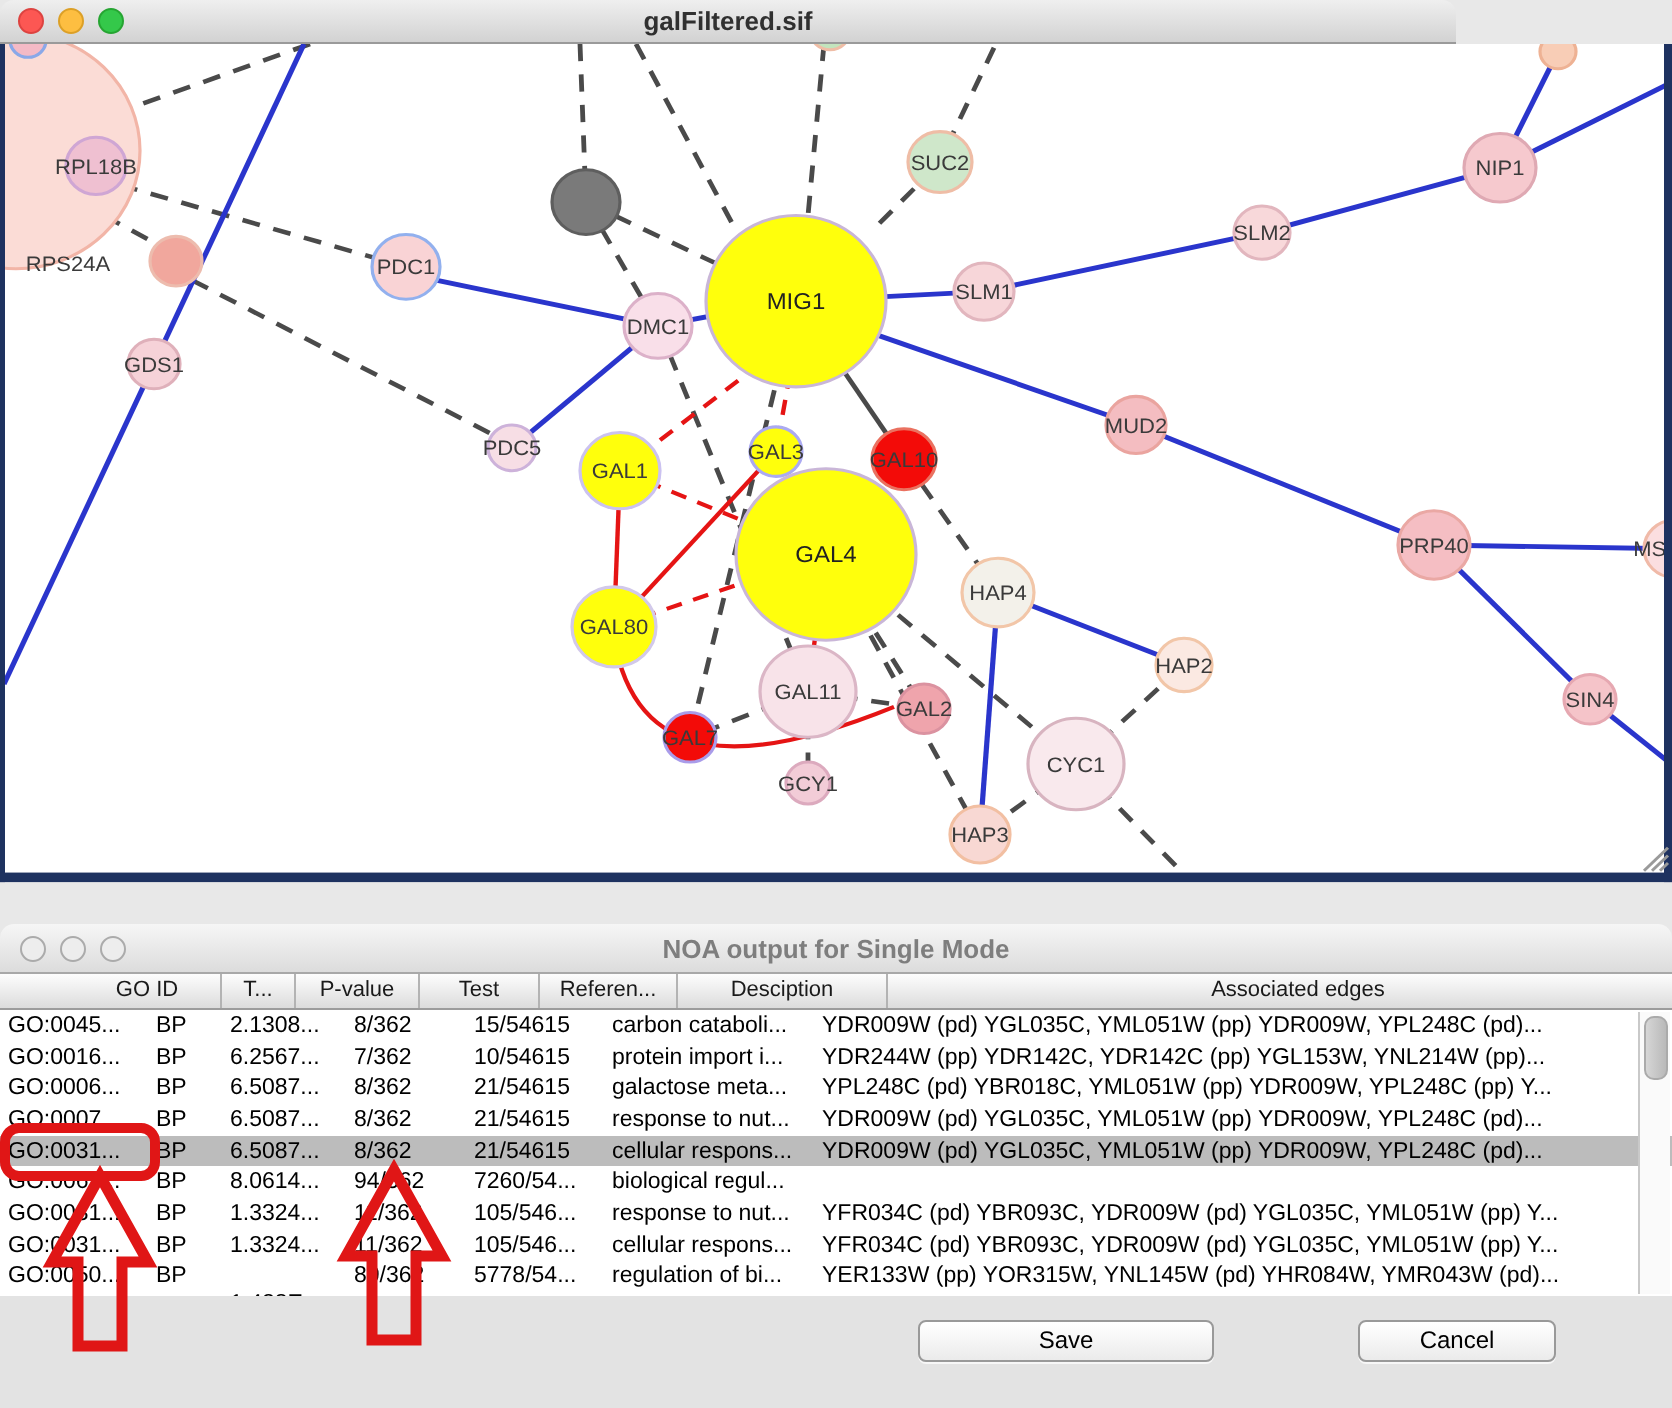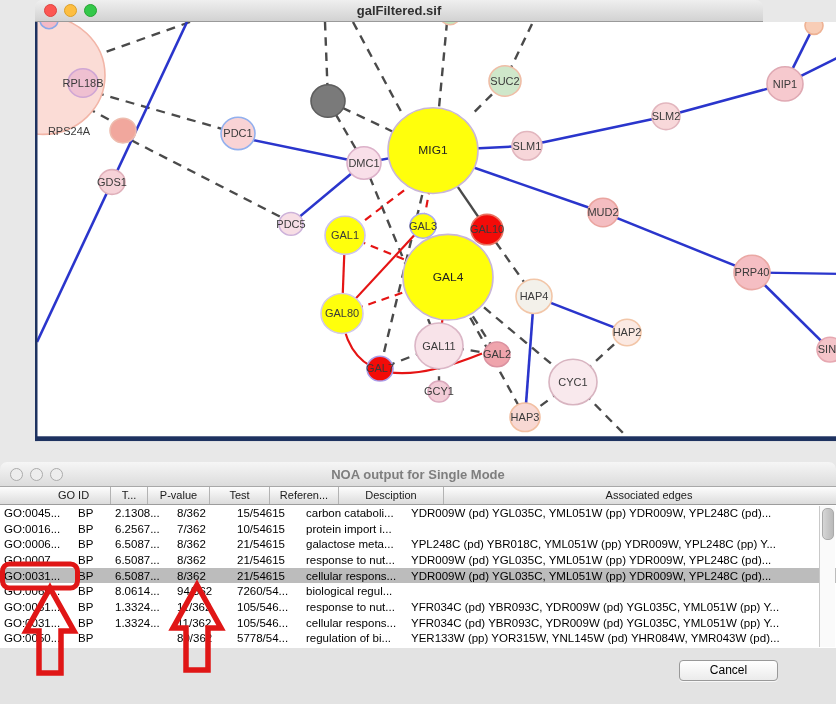--- a/index.html
+++ b/index.html
@@ -1,18 +1,18 @@
 <!DOCTYPE html>
 <html><head>
 <meta charset="utf-8">
 <style>
   html,body{margin:0;padding:0;width:836px;height:704px;overflow:hidden;
     font-family:"Liberation Sans",sans-serif;background:#e8e8e8;}
   
-  #net-window{position:absolute;left:0;top:0;width:728px;height:462px;margin-left:35px;}
+  #net-window{position:absolute;left:0;top:0;width:728px;height:462px;}
   .titlebar{position:absolute;left:0;top:0;width:100%;height:22px;
     background:linear-gradient(#efefef,#d2d2d2);border-bottom:1px solid #9a9a9a;
     border-radius:7px 7px 0 0;box-sizing:border-box;}
   .titlebar .title{position:absolute;left:0;right:0;top:3px;text-align:center;
     font-size:13px;font-weight:bold;color:#303030;}
   .tl{position:absolute;top:4px;width:13px;height:13px;border-radius:50%;box-sizing:border-box;}
   .tl.red{left:9px;background:#fc5753;border:1px solid #dd4340;}
   .tl.yellow{left:29px;background:#fdbe41;border:1px solid #dca027;}
   .tl.green{left:49px;background:#34c84a;border:1px solid #26a532;}
   .tl.gray{background:#ededed;border:1.5px solid #ababab;}
@@ -239,20 +239,21 @@
         <div class="tcell" style="width: 105px;">carbon cataboli...</div>
         <div class="tcell" style="width: 411px;">YDR009W (pd) YGL035C, YML051W (pp) YDR009W, YPL248C (pd)...</div>
       </div>
       <div class="trow">
         <div class="tcell" style="width: 74px;">GO:0016...</div>
         <div class="tcell" style="width: 37px;">BP</div>
         <div class="tcell" style="width: 62px;">6.2567...</div>
         <div class="tcell" style="width: 60px;">7/362</div>
         <div class="tcell" style="width: 69px;">10/54615</div>
         <div class="tcell" style="width: 105px;">protein import i...</div>
+        <div class="tcell" style="width: 411px;">YDR244W (pp) YDR142C, YDR142C (pp) YGL153W, YNL214W (pp)...</div>
       </div>
       <div class="trow">
         <div class="tcell" style="width: 74px;">GO:0006...</div>
         <div class="tcell" style="width: 37px;">BP</div>
         <div class="tcell" style="width: 62px;">6.5087...</div>
         <div class="tcell" style="width: 60px;">8/362</div>
         <div class="tcell" style="width: 69px;">21/54615</div>
         <div class="tcell" style="width: 105px;">galactose meta...</div>
         <div class="tcell" style="width: 411px;">YPL248C (pd) YBR018C, YML051W (pp) YDR009W, YPL248C (pp) Y...</div>
       </div>
@@ -307,20 +308,21 @@
         <div class="tcell" style="width: 60px;">80/362</div>
         <div class="tcell" style="width: 69px;">5778/54...</div>
         <div class="tcell" style="width: 105px;">regulation of bi...</div>
         <div class="tcell" style="width: 411px;">YER133W (pp) YOR315W, YNL145W (pd) YHR084W, YMR043W (pd)...</div>
       </div>
     </div>
   <div id="vscroll">
     <div class="thumb"></div>
   </div>
 
+  <div class="mac-btn" id="save-btn">Save</div>
   <div class="mac-btn" id="cancel-btn">Cancel</div>
 </div>
 
 <svg id="annot">
   <rect x="2.5" y="564" width="75" height="24" rx="7" fill="none" stroke="#e01616" stroke-width="5"></rect>
   <polygon points="50,588 74,631 61,631 61,673 39,673 39,631 26,631" fill="none" stroke="#e01616" stroke-width="5.5" stroke-linejoin="miter"></polygon>
   <polygon points="197,585 221,628 208,628 208,670 186,670 186,628 173,628" fill="none" stroke="#e01616" stroke-width="5.5" stroke-linejoin="miter"></polygon>
 </svg>
 
 </body></html>

